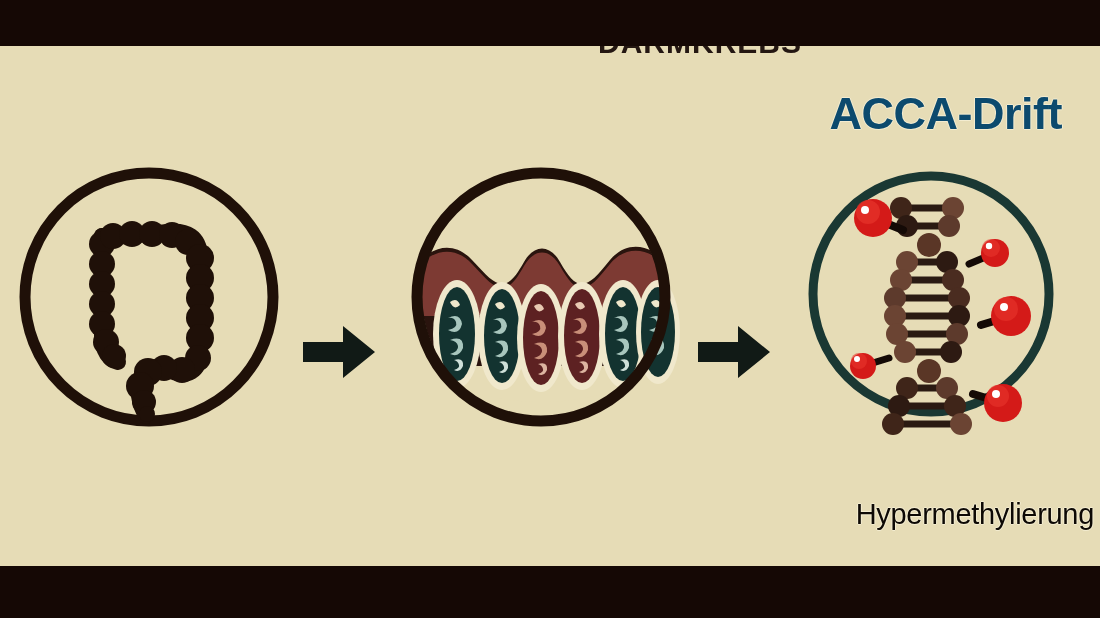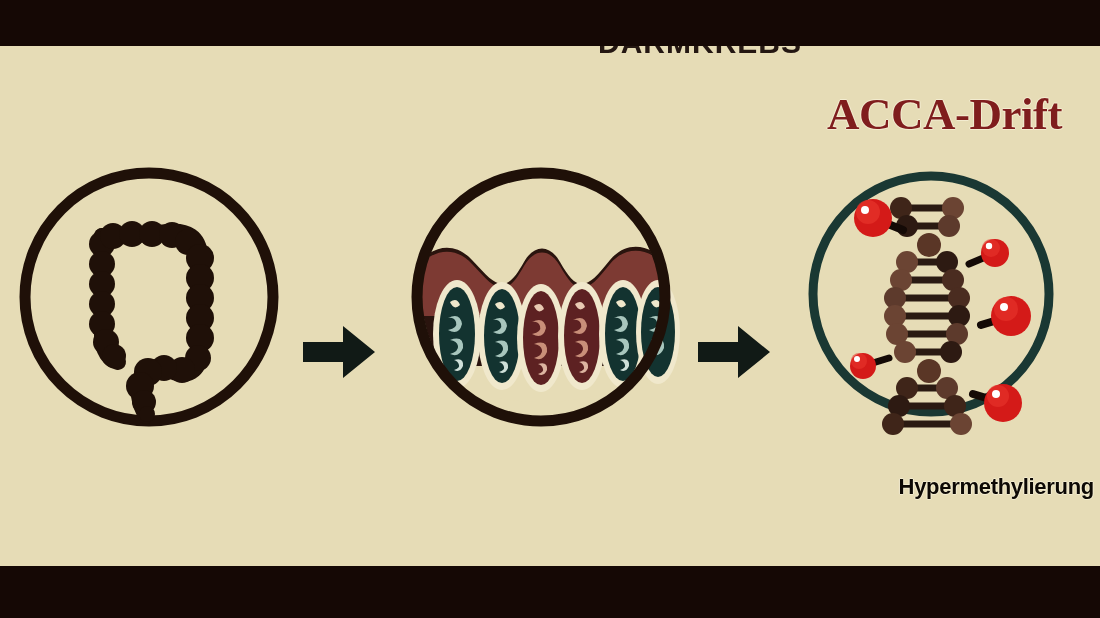--- a/index.html
+++ b/index.html
@@ -25,28 +25,27 @@
   #clipped-title{
     position:absolute;left:598px;top:-20px;
     font-size:30px;font-weight:bold;letter-spacing:1px;
     color:#140705;white-space:nowrap;
     opacity:.92;
   }
 
   
   #headline{
     position:absolute;right:38px;top:42px;
-    font-size:45px;font-weight:bold;color:#7f1d1d;
+    font-size:45px;font-weight:bold;color:#0c4a6e;
     letter-spacing:-.5px;white-space:nowrap;
     text-shadow:0 1px 0 #f3ecd0, 0 -1px 0 #f3ecd0, 1px 0 0 #f3ecd0, -1px 0 0 #f3ecd0;
-    font-family:Liberation Serif, serif;
   }
   #caption{
-    position:absolute;right:6px;top:428px;
-    font-size:22px;font-weight:bold;color:#0d0905;
+    position:absolute;right:6px;top:452px;
+    font-size:29px;font-weight:normal;color:#0d0905;
     letter-spacing:-.3px;white-space:nowrap;
     text-shadow:0 1px 0 #f3ecd0, 0 -1px 0 #f3ecd0, 1px 0 0 #f3ecd0, -1px 0 0 #f3ecd0;
   }
 
   
   .panel{position:absolute;}
   #panel-colon{left:18px;top:120px;width:262px;height:262px;}
   #panel-crypts{left:410px;top:120px;width:262px;height:262px;}
   #panel-dna{left:805px;top:122px;width:252px;height:252px;}
 

